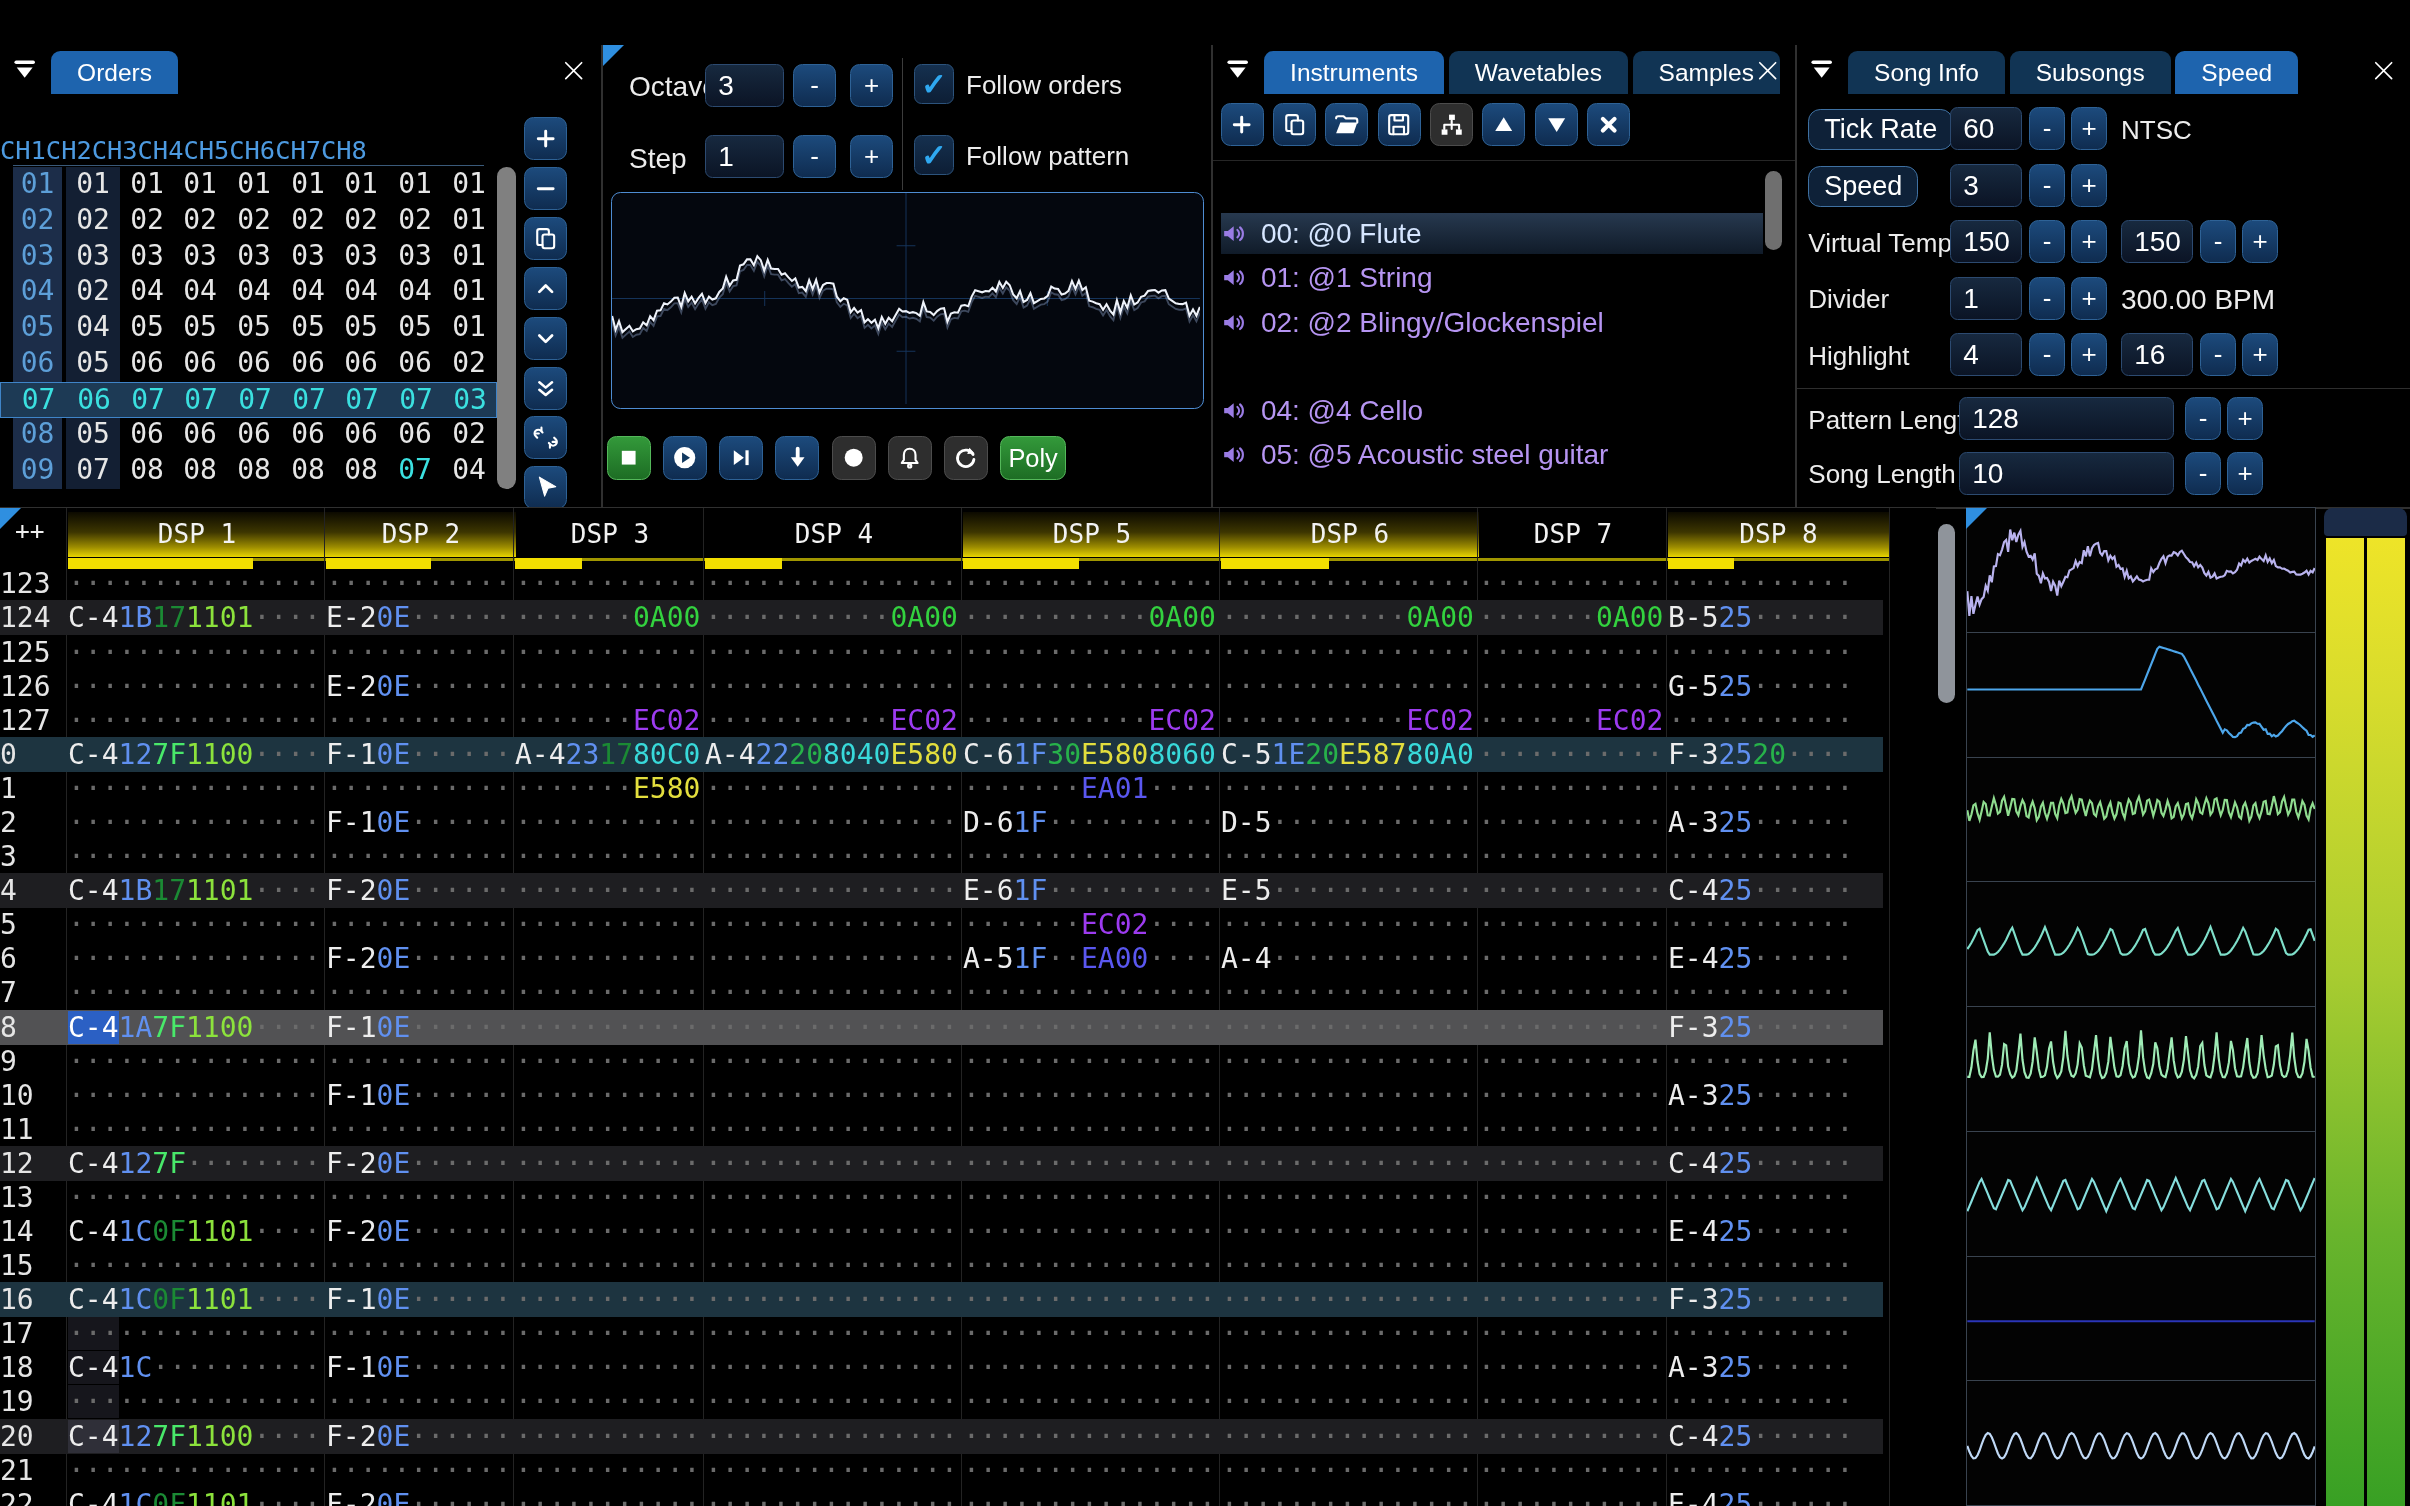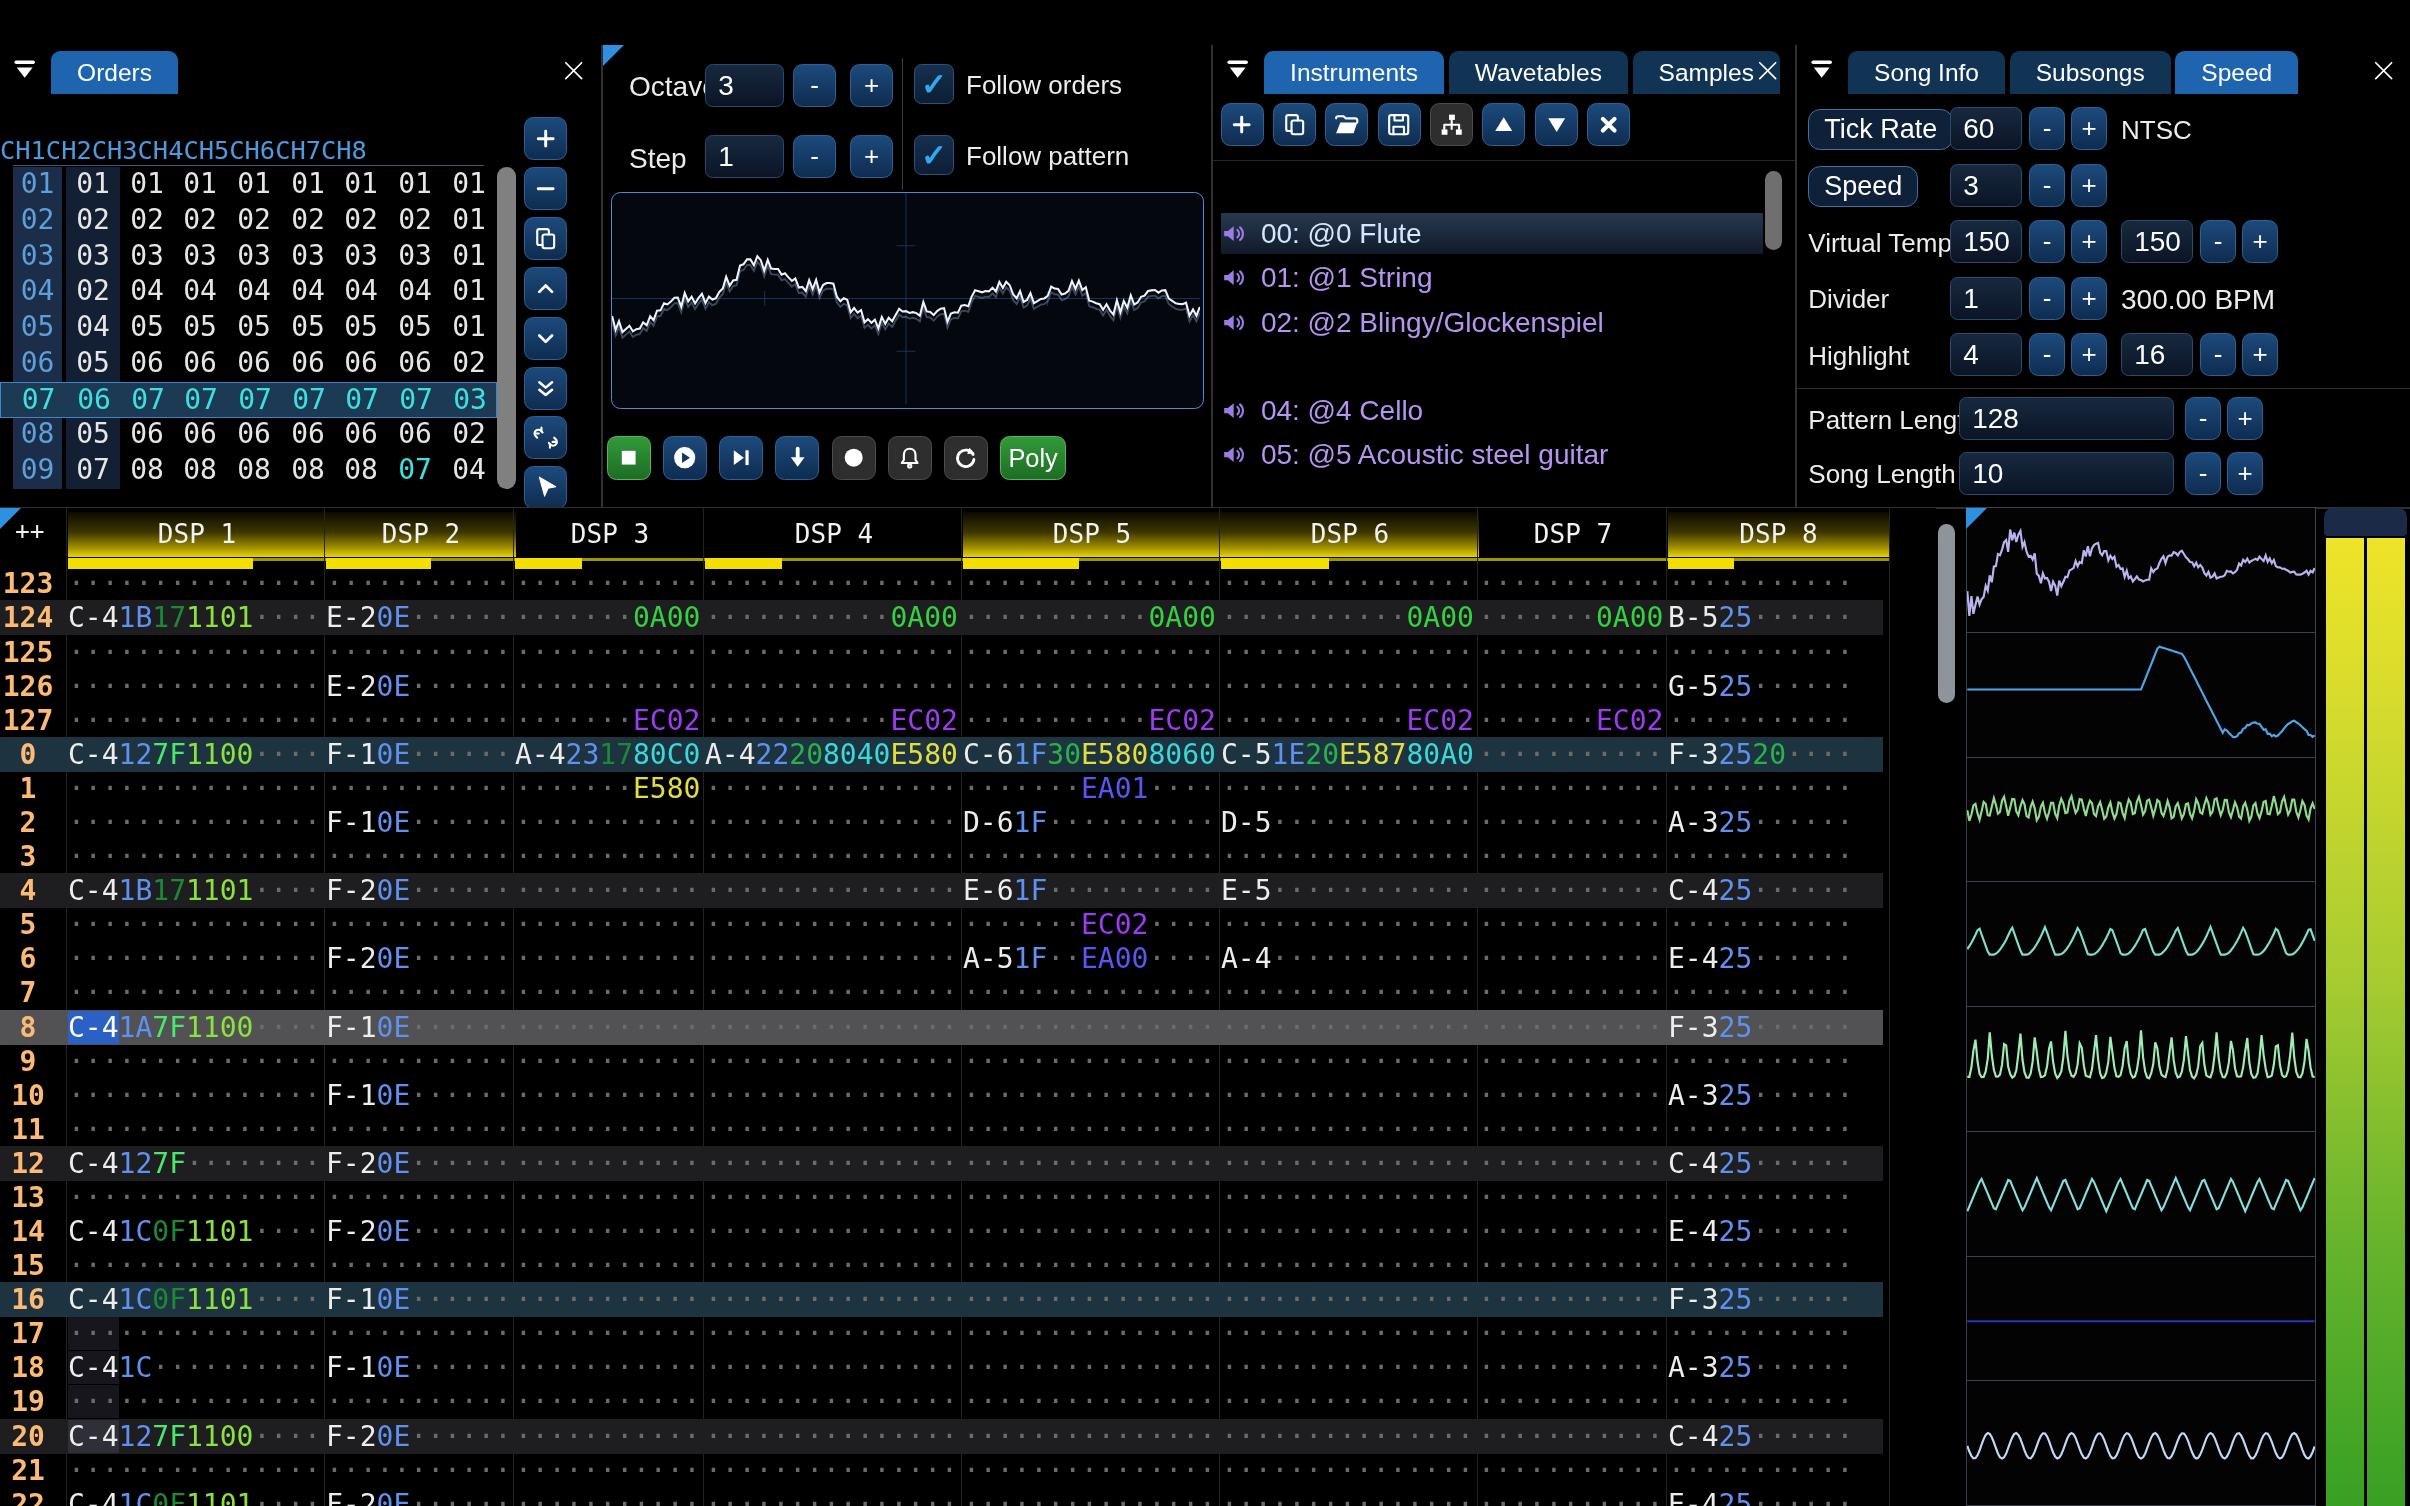--- a/index.html
+++ b/index.html
@@ -50,21 +50,21 @@
            font-family:"DejaVu Sans Mono",monospace;}
   .pch-head{position:absolute;top:3.8px;height:45px;display:flex;align-items:center;justify-content:center;
            color:#f2f2f2;font-size:26px;white-space:pre;}
   .head-yellow{background:linear-gradient(180deg,#0c0a00 0%,#3d3600 45%,#9c8c00 78%,#e8d400 100%);}
   .meter-line{position:absolute;top:50px;height:2.8px;background:#a09600;}
   .meter-bar{position:absolute;top:50px;height:11.3px;background:#f2de00;}
   .prow{position:absolute;left:0;width:1883px;height:35px;line-height:35px;font-size:28px;white-space:pre;}
   .prow.minor{background:#1e1e21;}
   .prow.major{background:#1d3440;}
   .prow.cursor{background:#525254;}
-  .rownum{position:absolute;left:0;width:56px;text-align:center;color:#fdba74;font-weight:bold;}
+  .rownum{position:absolute;left:0;width:56px;text-align:left;color:#e5e5e5;}
   .pcell{position:absolute;top:0;}
   .c-note{color:#ededed}.c-ins{color:#6090f0}.c-dots{color:#6b6b6b}
   .c-vol-lo{color:#1b8a34}.c-vol-mid{color:#27b24a}.c-vol-hi{color:#49e86a}
   .c-fx-11{color:#8ce23c}.c-fx-0A{color:#33d23f}.c-fx-E5{color:#e3de3d}
   .c-fx-EC{color:#9d3bf0}.c-fx-EA{color:#5a57f0}.c-fx-80{color:#38d9da}
   .seg-cur{background:#2b60c4;color:#fff;}
   .seg-sel{background:rgba(155,155,195,.14);}
   .vline{position:absolute;top:0;bottom:0;width:0.9px;background:#232323;}
   
   #scopes{position:absolute;left:1966px;top:508px;width:350px;height:998px;display:flex;flex-direction:column;}

